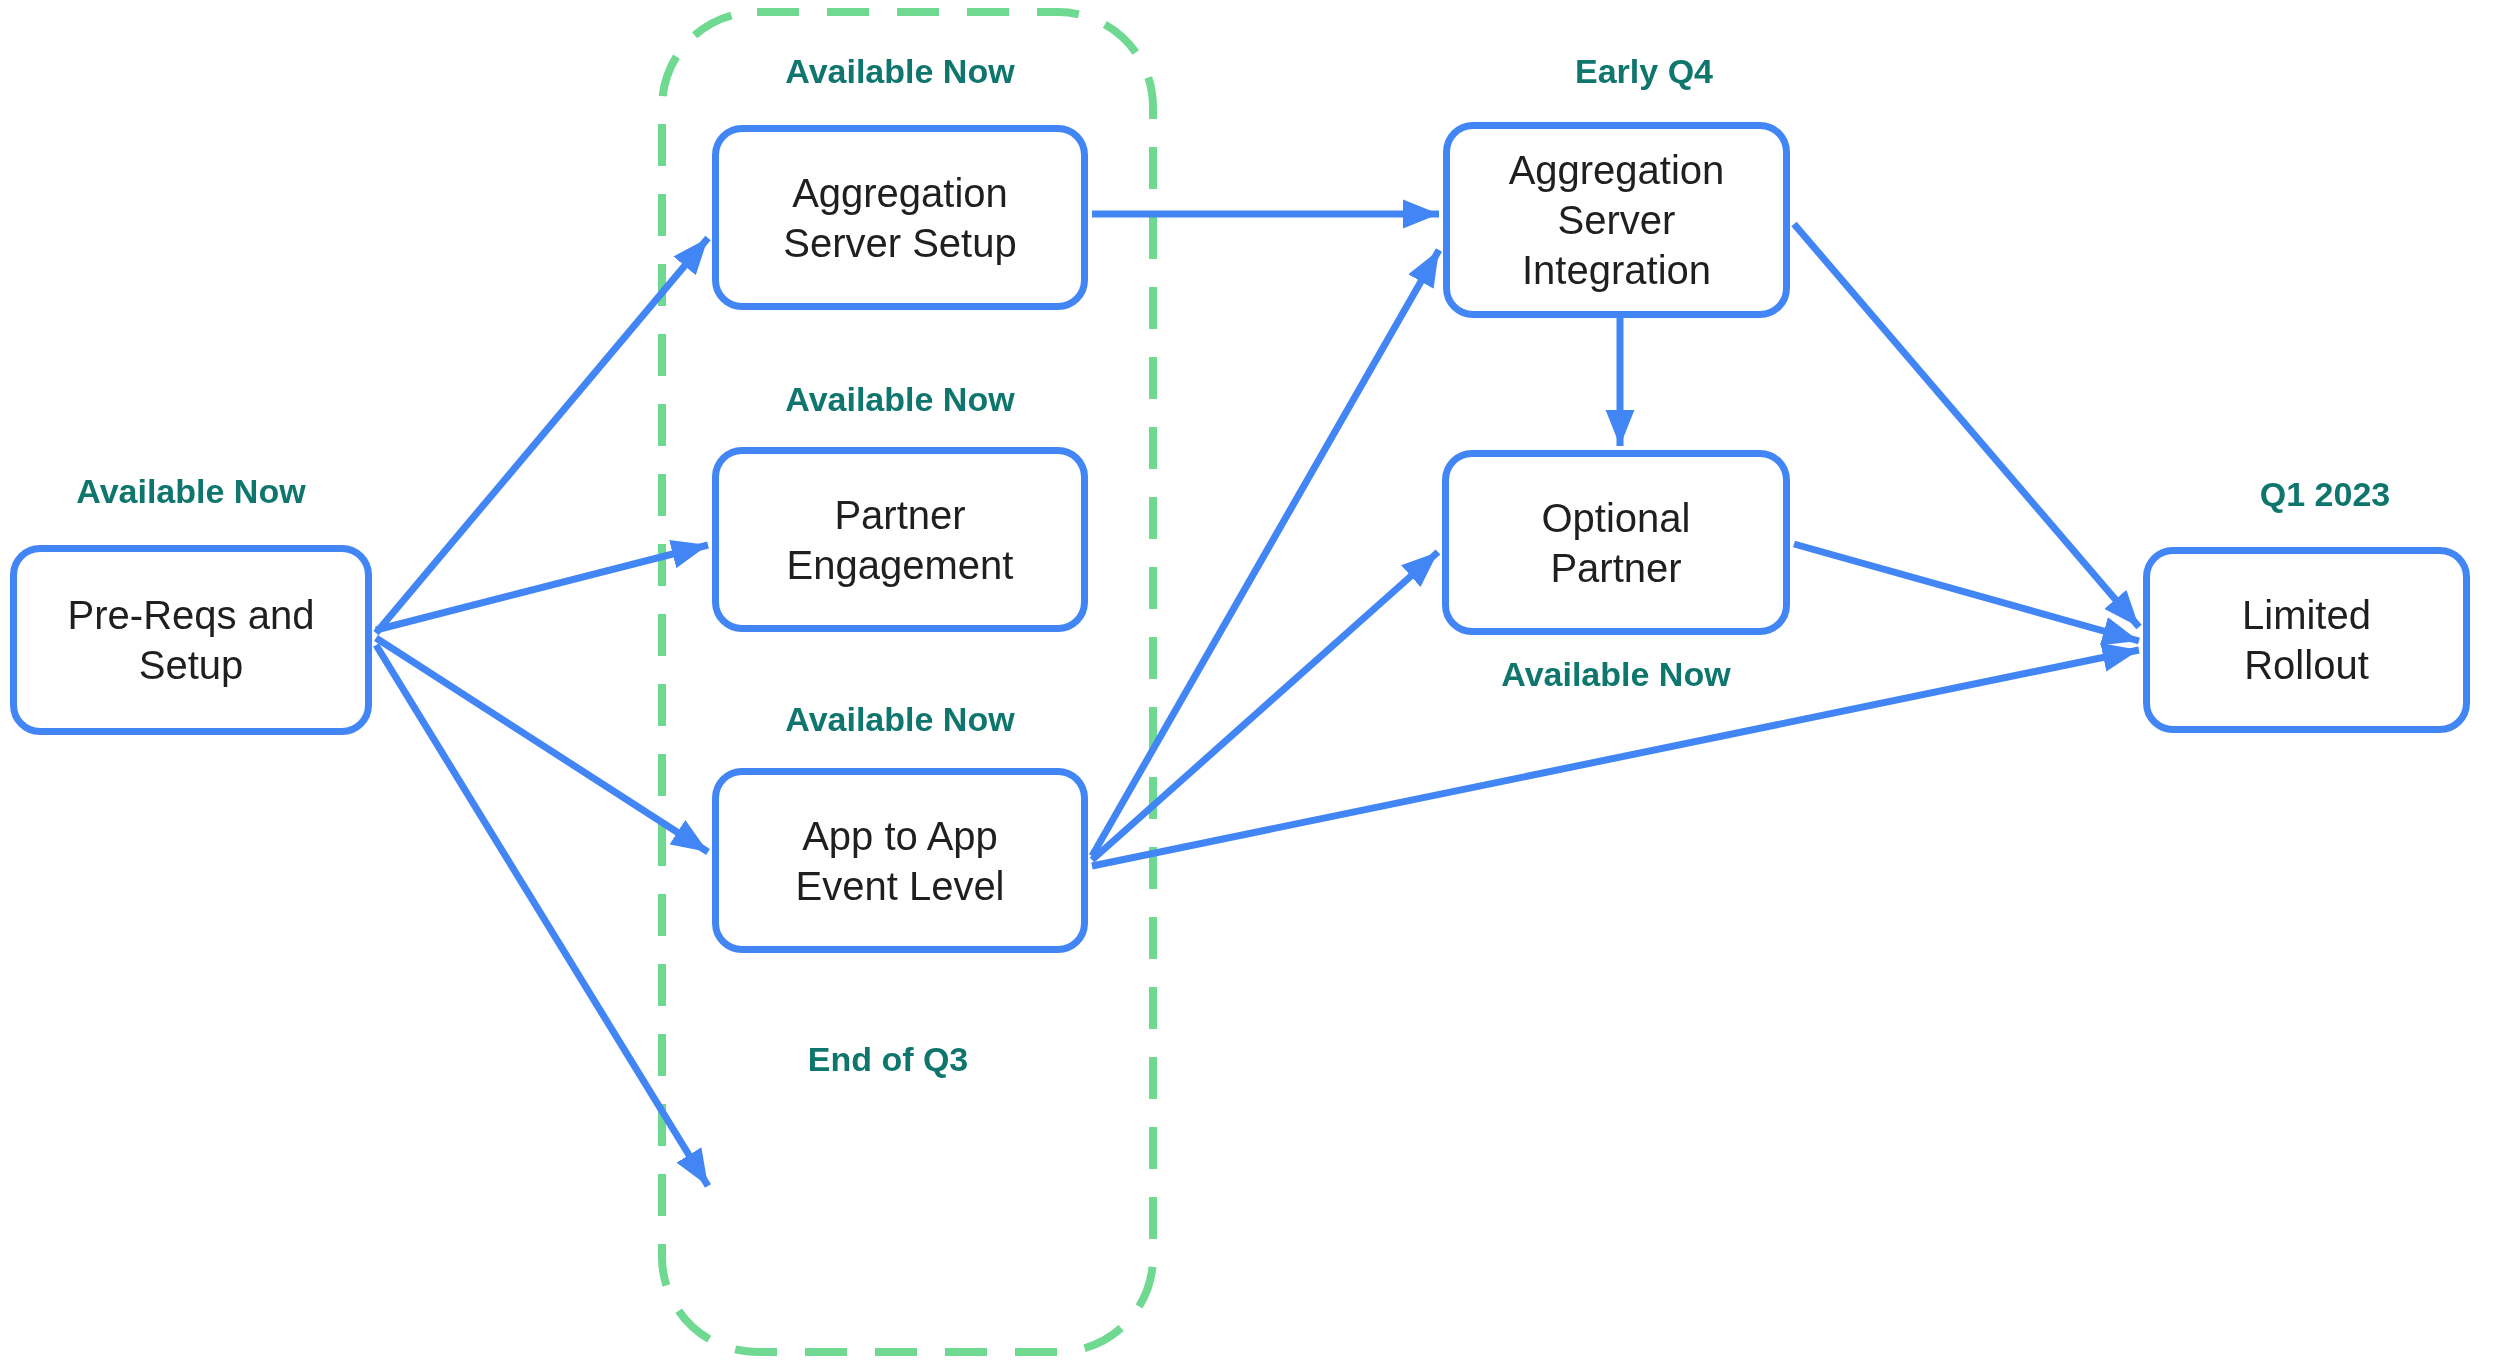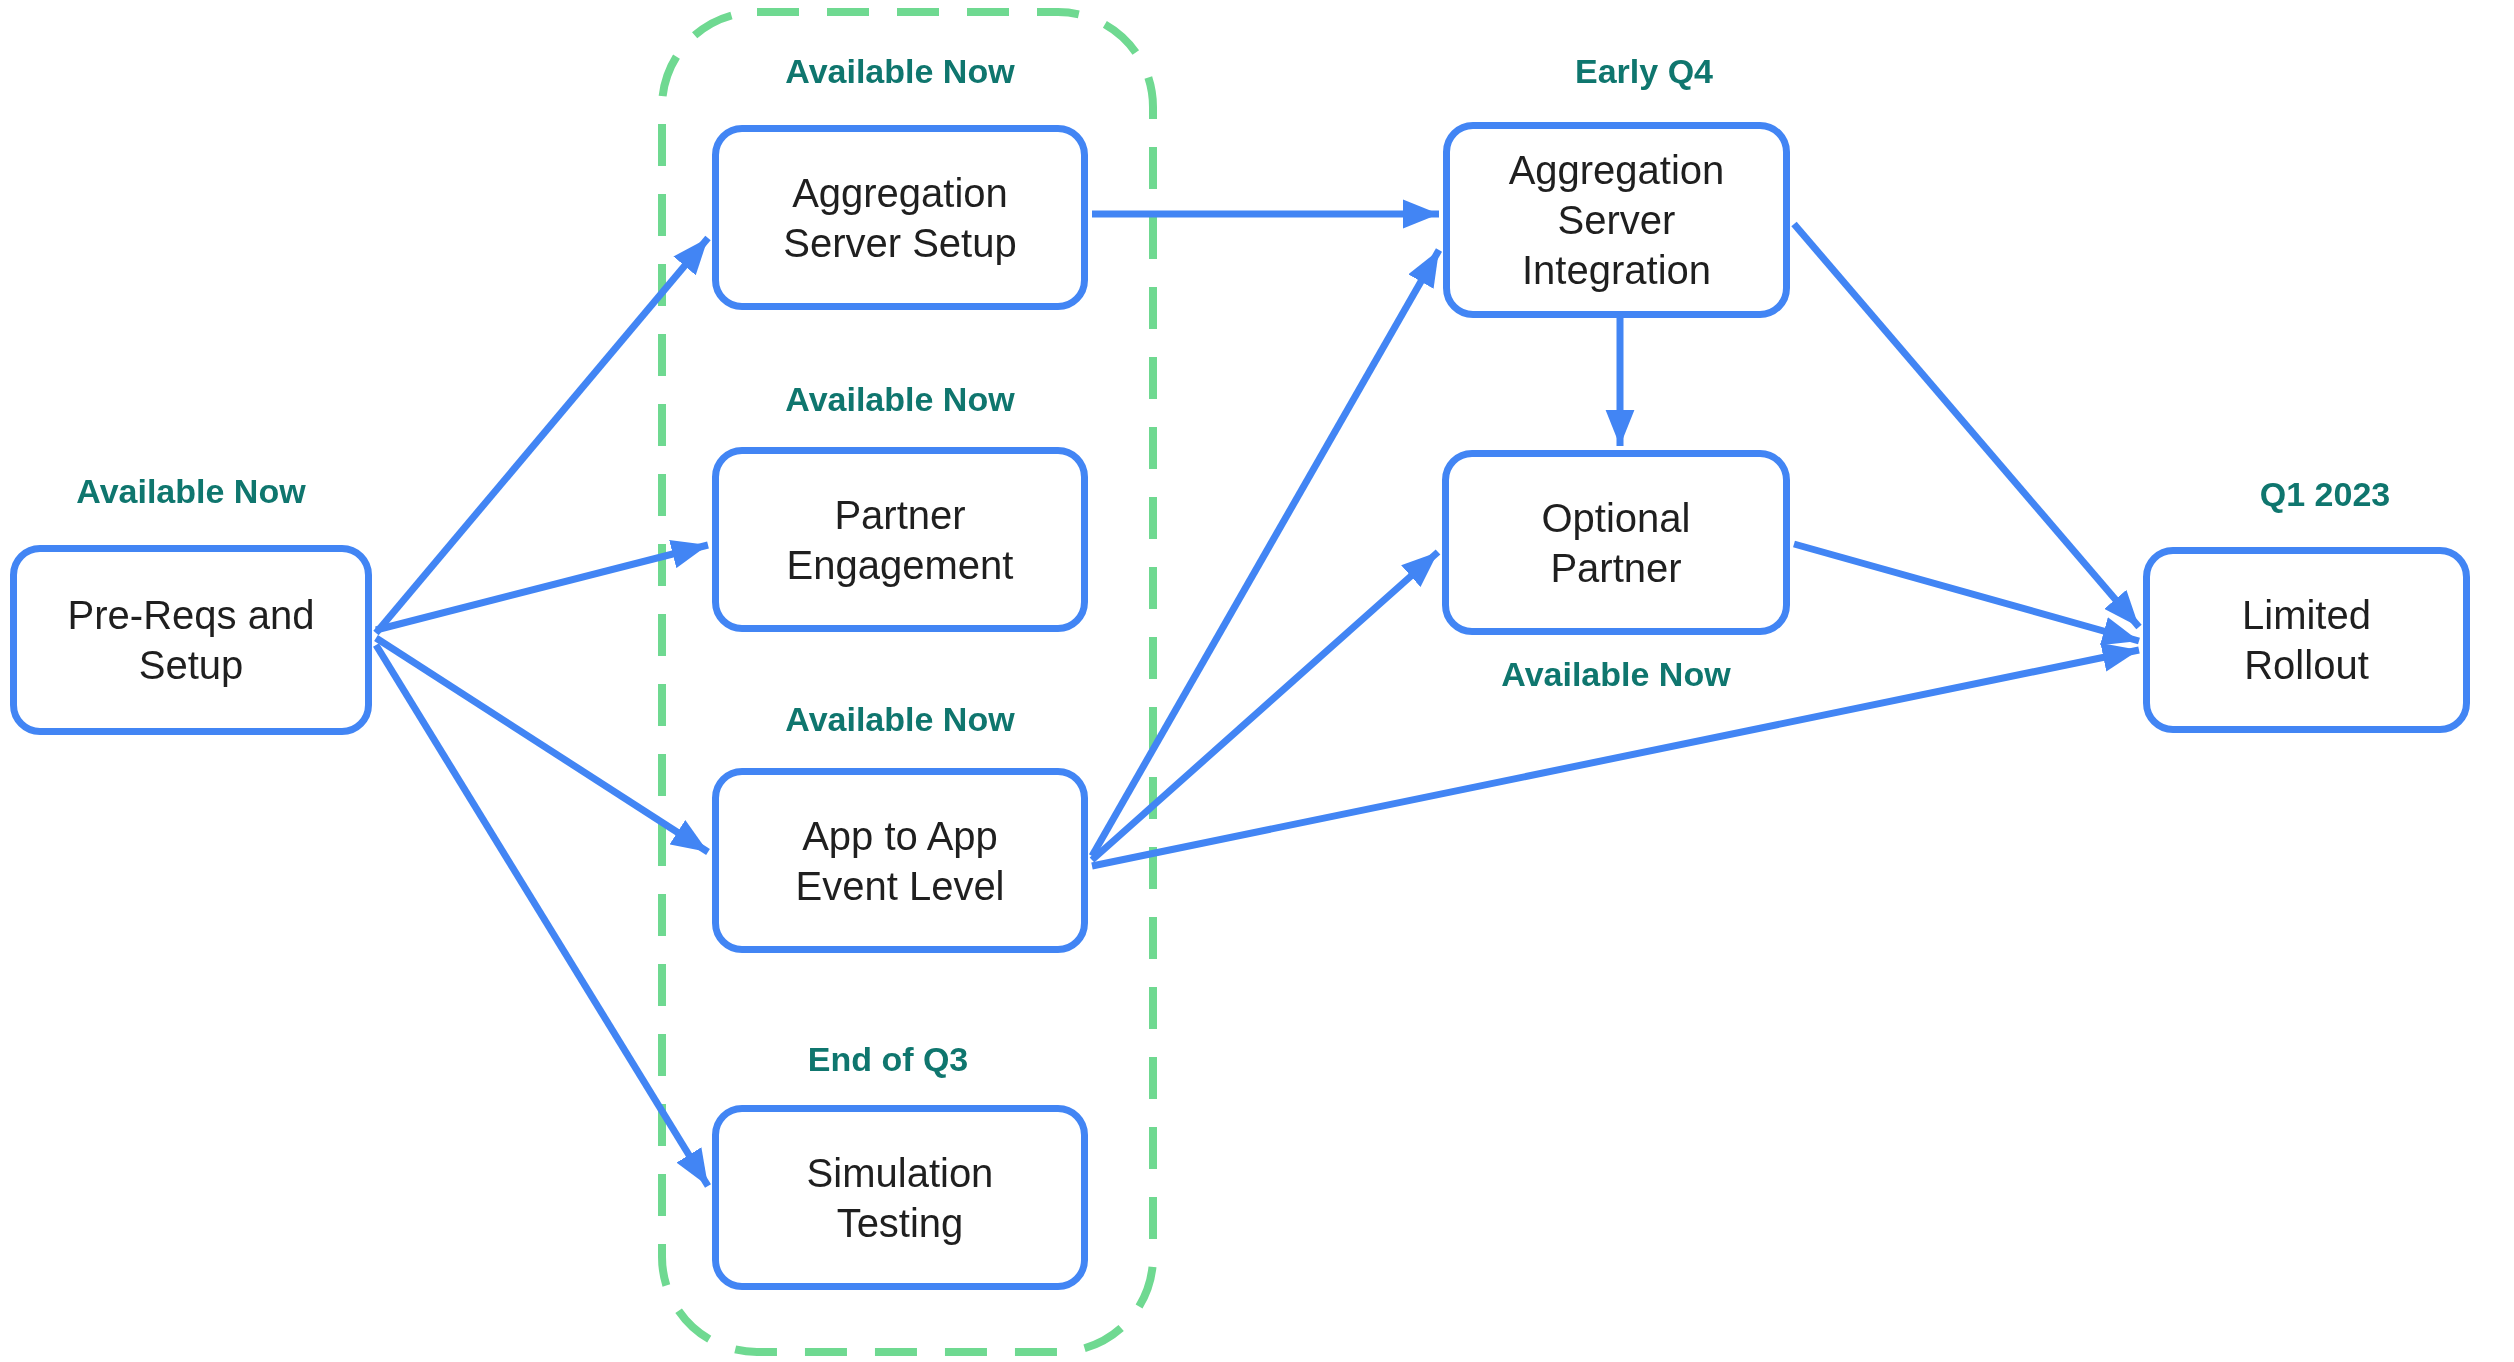--- a/index.html
+++ b/index.html
@@ -124,23 +124,20 @@
   </div>
   <div class="node n-pre">
     <span class="node-label">Pre-Reqs and Setup</span>
   </div>
   <div class="node n-a2a">
     <span class="node-label">App to App Event Level</span>
   </div>
   <div class="node n-pe">
     <span class="node-label">Partner Engagement</span>
   </div>
-  <div class="node n-st">
-    <span class="node-label">Simulation Testing</span>
-  </div>
   <div class="node n-asi">
     <span class="node-label">Aggregation Server Integration</span>
   </div>
   <div class="node n-of">
     <span class="node-label">Optional Partner</span>
   </div>
   <div class="node n-lr">
     <span class="node-label">Limited Rollout</span>
   </div>
 

